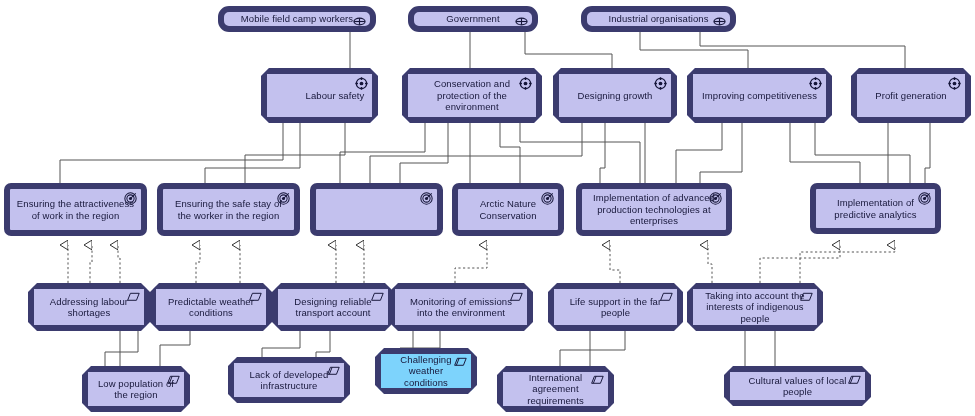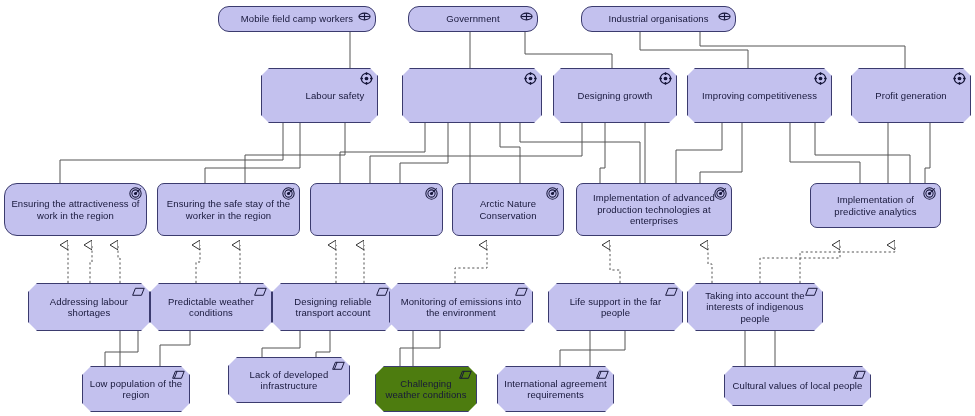--- a/index.html
+++ b/index.html
@@ -18,21 +18,21 @@
   #wires{
     position:absolute;
     left:0; top:0;
     width:975px; height:416px;
     pointer-events:none;
   }
   .node{
     position:absolute;
     box-sizing:border-box;
     background:#c3c1ee;
-    border:1px solid #b91c1c;
+    border:6px solid #b91c1c;
     display:flex;
     align-items:center;
     justify-content:center;
     text-align:center;
     color:#17173a;
     font-size:9.5px;
     line-height:11.5px;
     letter-spacing:.1px;
     z-index:5;
   }
@@ -164,20 +164,21 @@
             <circle cx="7" cy="7" r="5.6" fill="none" stroke="#16163a" stroke-width="1.3"></circle>
             <circle cx="7" cy="7" r="2" fill="#16163a"></circle>
             <line x1="7" y1="0.4" x2="7" y2="3.2" stroke="#16163a" stroke-width="1.6"></line>
             <line x1="7" y1="10.8" x2="7" y2="13.6" stroke="#16163a" stroke-width="1.6"></line>
             <line x1="0.4" y1="7" x2="3.2" y2="7" stroke="#16163a" stroke-width="1.6"></line>
             <line x1="10.8" y1="7" x2="13.6" y2="7" stroke="#16163a" stroke-width="1.6"></line>
           </svg>
         </span>
       </div>
       <div class="node shape-oct" style="left: 402px; top: 68px; width: 140px; height: 55px; background: rgb(195, 193, 238); border-color: rgb(59, 59, 110); color: rgb(23, 23, 58);">
+        <span class="label">Conservation and protection of the environment</span>
         <span class="badge">
           <svg viewBox="0 0 14 14">
             <circle cx="7" cy="7" r="5.6" fill="none" stroke="#16163a" stroke-width="1.3"></circle>
             <circle cx="7" cy="7" r="2" fill="#16163a"></circle>
             <line x1="7" y1="0.4" x2="7" y2="3.2" stroke="#16163a" stroke-width="1.6"></line>
             <line x1="7" y1="10.8" x2="7" y2="13.6" stroke="#16163a" stroke-width="1.6"></line>
             <line x1="0.4" y1="7" x2="3.2" y2="7" stroke="#16163a" stroke-width="1.6"></line>
             <line x1="10.8" y1="7" x2="13.6" y2="7" stroke="#16163a" stroke-width="1.6"></line>
           </svg>
         </span>
@@ -214,21 +215,21 @@
           <svg viewBox="0 0 14 14">
             <circle cx="7" cy="7" r="5.6" fill="none" stroke="#16163a" stroke-width="1.3"></circle>
             <circle cx="7" cy="7" r="2" fill="#16163a"></circle>
             <line x1="7" y1="0.4" x2="7" y2="3.2" stroke="#16163a" stroke-width="1.6"></line>
             <line x1="7" y1="10.8" x2="7" y2="13.6" stroke="#16163a" stroke-width="1.6"></line>
             <line x1="0.4" y1="7" x2="3.2" y2="7" stroke="#16163a" stroke-width="1.6"></line>
             <line x1="10.8" y1="7" x2="13.6" y2="7" stroke="#16163a" stroke-width="1.6"></line>
           </svg>
         </span>
       </div>
-      <div class="node shape-round" style="left: 4px; top: 183px; width: 143px; height: 53px; background: rgb(195, 193, 238); border-color: rgb(59, 59, 110); color: rgb(23, 23, 58); border-radius: 13px;">
+      <div class="node shape-round" style="left: 4px; top: 183px; width: 143px; height: 53px; background: rgb(195, 193, 238); border-color: rgb(59, 59, 110); color: rgb(23, 23, 58);">
         <span class="label">Ensuring the attractiveness of work in the region</span>
         <span class="badge">
           <svg viewBox="0 0 14 14">
             <circle cx="7" cy="7" r="6.1" fill="none" stroke="#16163a" stroke-width="1.1"></circle>
             <circle cx="7" cy="7" r="3.9" fill="none" stroke="#16163a" stroke-width="1.1"></circle>
             <circle cx="7" cy="7" r="1.7" fill="#16163a"></circle>
             <line x1="7" y1="7" x2="12.6" y2="1.6" stroke="#16163a" stroke-width="1.1"></line>
           </svg>
         </span>
       </div>
@@ -268,21 +269,21 @@
         <span class="label">Implementation of advanced production technologies at enterprises</span>
         <span class="badge">
           <svg viewBox="0 0 14 14">
             <circle cx="7" cy="7" r="6.1" fill="none" stroke="#16163a" stroke-width="1.1"></circle>
             <circle cx="7" cy="7" r="3.9" fill="none" stroke="#16163a" stroke-width="1.1"></circle>
             <circle cx="7" cy="7" r="1.7" fill="#16163a"></circle>
             <line x1="7" y1="7" x2="12.6" y2="1.6" stroke="#16163a" stroke-width="1.1"></line>
           </svg>
         </span>
       </div>
-      <div class="node shape-round" style="left: 810px; top: 183px; width: 131px; height: 45px; background: rgb(195, 193, 238); border-color: rgb(59, 59, 110); color: rgb(23, 23, 58);">
+      <div class="node shape-round" style="left: 810px; top: 183px; width: 131px; height: 51px; background: rgb(195, 193, 238); border-color: rgb(59, 59, 110); color: rgb(23, 23, 58);">
         <span class="label">Implementation of predictive analytics</span>
         <span class="badge">
           <svg viewBox="0 0 14 14">
             <circle cx="7" cy="7" r="6.1" fill="none" stroke="#16163a" stroke-width="1.1"></circle>
             <circle cx="7" cy="7" r="3.9" fill="none" stroke="#16163a" stroke-width="1.1"></circle>
             <circle cx="7" cy="7" r="1.7" fill="#16163a"></circle>
             <line x1="7" y1="7" x2="12.6" y2="1.6" stroke="#16163a" stroke-width="1.1"></line>
           </svg>
         </span>
       </div>
@@ -345,21 +346,21 @@
       </div>
       <div class="node shape-octround" style="left: 228px; top: 357px; width: 122px; height: 46px; background: rgb(195, 193, 238); border-color: rgb(59, 59, 110); color: rgb(23, 23, 58);">
         <span class="label">Lack of developed infrastructure</span>
         <span class="badge">
           <svg viewBox="0 0 16 12">
             <path d="M 4.2 1.6 L 15 1.6 L 11.6 10.2 L 0.8 10.2 Z" fill="none" stroke="#16163a" stroke-width="1.2"></path>
             <line x1="6.3" y1="1.6" x2="2.9" y2="10.2" stroke="#16163a" stroke-width="1.2"></line>
           </svg>
         </span>
       </div>
-      <div class="node shape-octround" style="left: 375px; top: 366px; width: 102px; height: 46px; background: #4d7c0f; border-color: rgb(59, 59, 110); color: rgb(23, 23, 58);">
+      <div class="node shape-octround" style="left: 375px; top: 348px; width: 102px; height: 46px; background: #7dd3fc; border-color: rgb(59, 59, 110); color: rgb(23, 23, 58);">
         <span class="label">Challenging weather conditions</span>
         <span class="badge">
           <svg viewBox="0 0 16 12">
             <path d="M 4.2 1.6 L 15 1.6 L 11.6 10.2 L 0.8 10.2 Z" fill="none" stroke="#16163a" stroke-width="1.2"></path>
             <line x1="6.3" y1="1.6" x2="2.9" y2="10.2" stroke="#16163a" stroke-width="1.2"></line>
           </svg>
         </span>
       </div>
       <div class="node shape-octround" style="left: 497px; top: 366px; width: 117px; height: 46px; background: rgb(195, 193, 238); border-color: rgb(59, 59, 110); color: rgb(23, 23, 58);">
         <span class="label">International agreement requirements</span>

